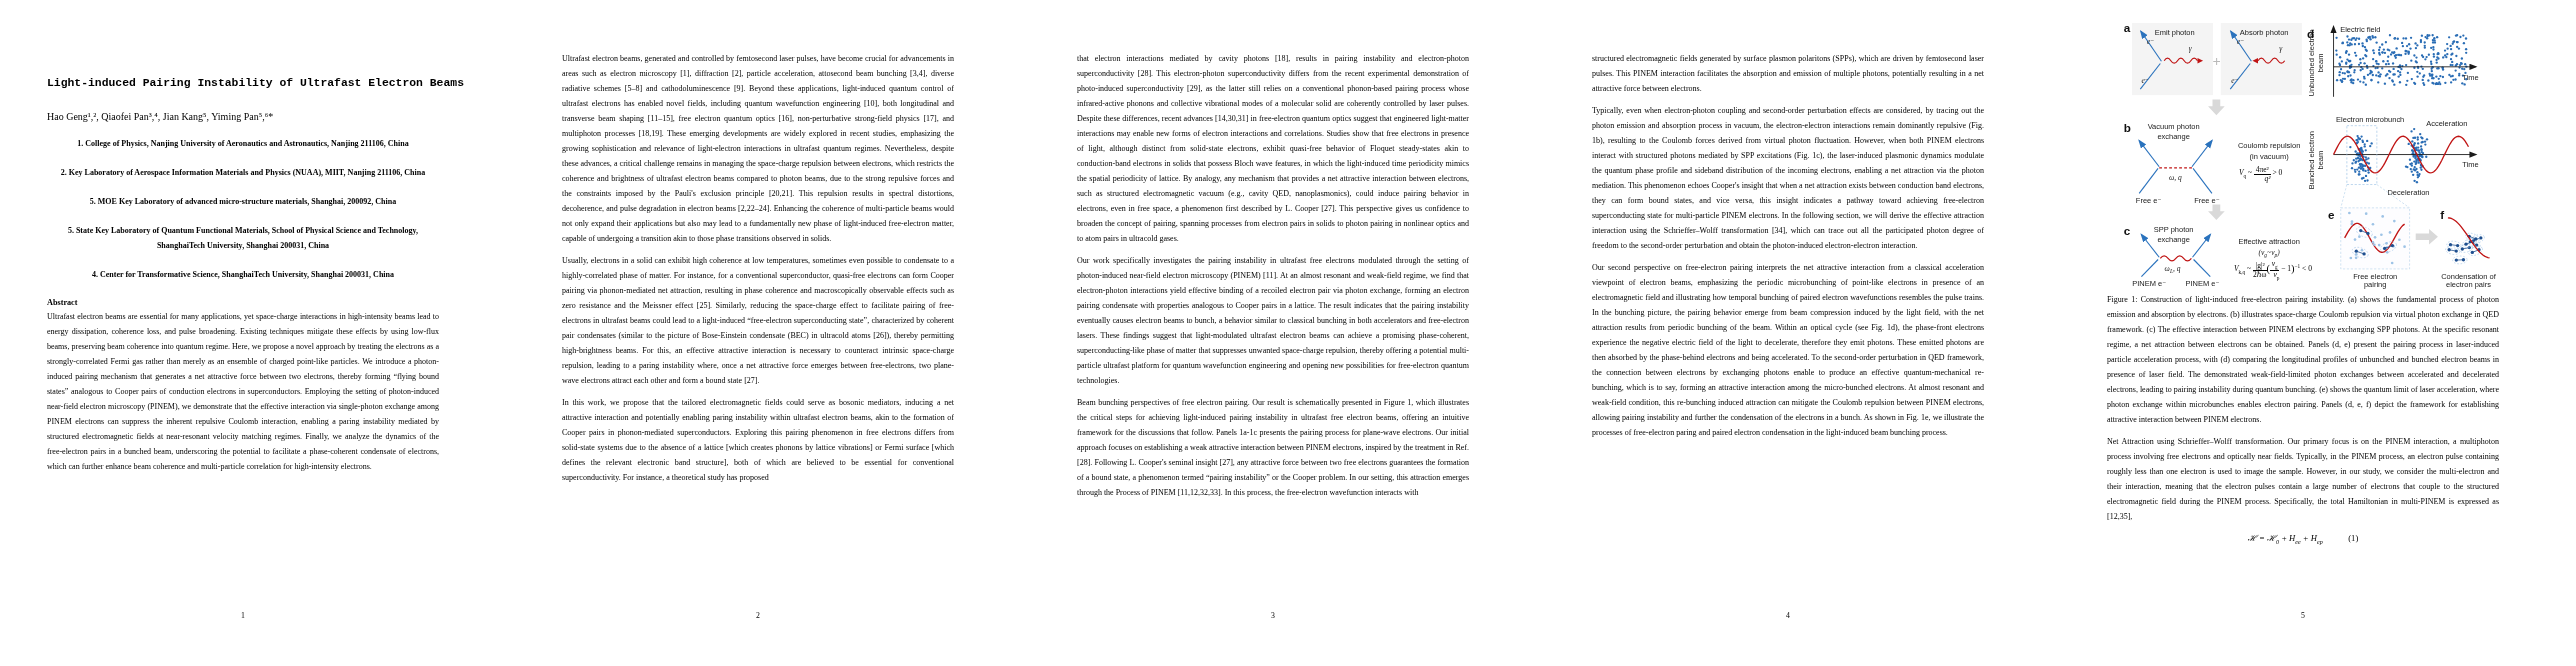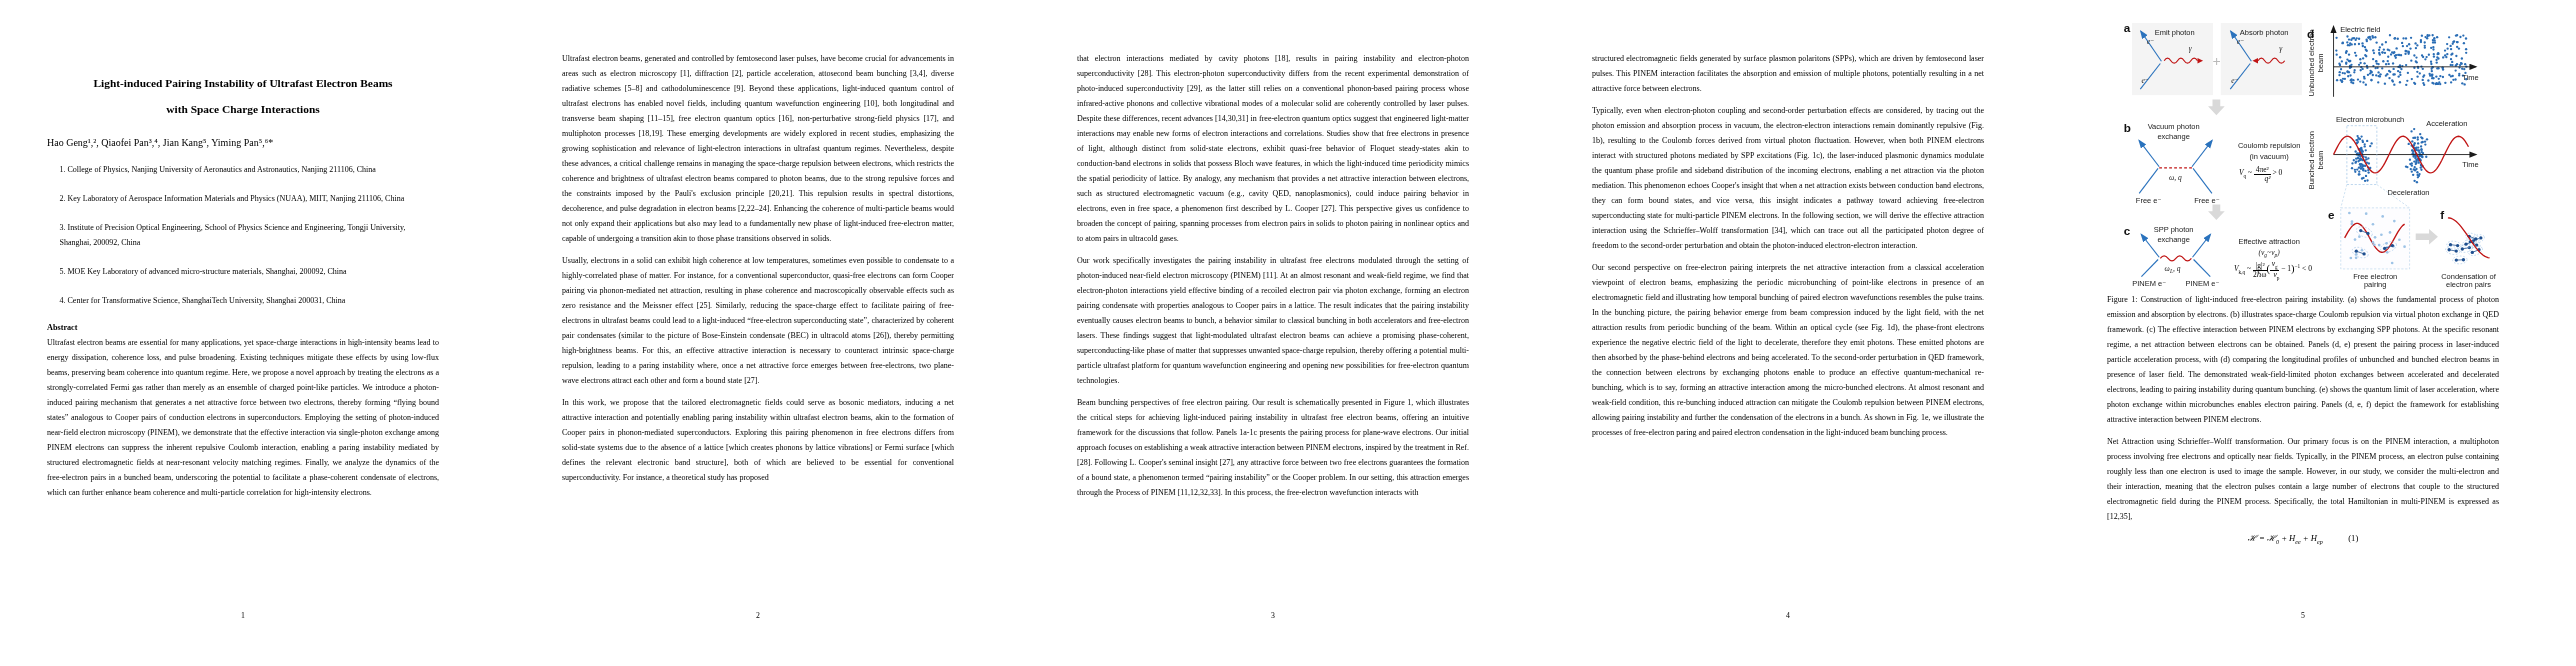--- a/index.html
+++ b/index.html
@@ -3,24 +3,24 @@
 <meta charset="utf-8">
 <style>
   html,body{margin:0;padding:0;background:#ffffff;}
   body{width:2576px;height:667px;position:relative;font-family:"Liberation Serif","DejaVu Serif",serif;color:#000;}
   .canvas{display:flex;width:2576px;height:667px;}
   .page{flex:0 0 515px;width:515px;height:667px;position:relative;background:#fff;overflow:hidden;}
   .col{position:absolute;left:47px;top:0;width:392px;}
   .col.text{top:51px;}
   .body{font-size:8px;line-height:15px;text-align:justify;margin:0 0 7.2px 0;}
   .body b{font-weight:normal;}
-  .title{font-weight:bold;font-size:11.4px;line-height:25.6px;text-align:center;margin:71px 0 0 0;white-space:nowrap;}
+  .title{font-weight:bold;font-size:11.4px;line-height:25.6px;margin:71px 0 0 0;white-space:nowrap;font-family:Liberation Mono, monospace;}
   .authors{text-align:left;font-size:10px;margin:14.5px 0 0 0;}
   .affils{margin-top:12.2px;}
-  .affil{text-align:left;font-size:8px;line-height:15px;width:367px;margin:14px auto;}
+  .affil{text-align:center;font-size:8px;line-height:15px;width:367px;margin:14px auto;font-weight:bold;}
   .abshead{font-weight:bold;font-size:8.2px;margin:15.6px 0 2.8px 0;}
   .pageno{position:absolute;left:47px;top:611px;width:392px;text-align:center;font-size:7.8px;}
   
   .fig{position:relative;width:392px;height:280px;margin-top:9px;}
   .fig svg{position:absolute;left:0;top:0;}
   .fs{font-family:"Liberation Sans","DejaVu Sans",sans-serif;font-size:13.5px;fill:#1a1a1a;}
   .fsi{font-family:"Liberation Serif","DejaVu Serif",serif;font-style:italic;font-size:13.5px;fill:#1a1a1a;}
   .fpl{font-family:"Liberation Sans","DejaVu Sans",sans-serif;font-size:21px;font-weight:bold;fill:#111;}
   .fx{position:absolute;font-size:7.5px;font-family:"Liberation Serif","DejaVu Serif",serif;white-space:nowrap;}
   .fx i{font-style:italic;}
@@ -35,28 +35,27 @@
 </style>
 </head>
 <body>
 
 <div class="canvas">
 
   <div class="page">
     <div class="col">
       <div class="title">
         <div>Light-induced Pairing Instability of Ultrafast Electron Beams</div>
-        <div>with Space Charge Interactions</div>
       </div>
       <p class="authors">Hao Geng¹,², Qiaofei Pan³,⁴, Jian Kang⁵, Yiming Pan⁵,⁶*</p>
       <div class="affils">
           <div class="affil">1.  College of Physics, Nanjing University of Aeronautics and Astronautics, Nanjing 211106, China</div>
           <div class="affil">2.  Key Laboratory of Aerospace Information Materials and Physics (NUAA), MIIT, Nanjing 211106, China</div>
-          <div class="affil">3.  Institute of Precision Optical Engineering, School of Physics Science and Engineering, Tongji University, Shanghai, 200092, China</div>
           <div class="affil">5.  MOE Key Laboratory of advanced micro-structure materials, Shanghai, 200092, China</div>
+          <div class="affil">5.  State Key Laboratory of Quantum Functional Materials, School of Physical Science and Technology, ShanghaiTech University, Shanghai 200031, China</div>
           <div class="affil">4.  Center for Transformative Science, ShanghaiTech University, Shanghai 200031, China</div>
         </div>
       <p class="abshead">Abstract</p>
       <p class="body">Ultrafast electron beams are essential for many applications, yet space-charge interactions in high-intensity beams lead to energy dissipation, coherence loss, and pulse broadening. Existing techniques mitigate these effects by using low-flux beams, preserving beam coherence into quantum regime. Here, we propose a novel approach by treating the electrons as a strongly-correlated Fermi gas rather than merely as an ensemble of charged point-like particles. We introduce a photon-induced pairing mechanism that generates a net attractive force between two electrons, thereby forming “flying bound states” analogous to Cooper pairs of conduction electrons in superconductors. Employing the setting of photon-induced near-field electron microscopy (PINEM), we demonstrate that the effective interaction via single-photon exchange among PINEM electrons can suppress the inherent repulsive Coulomb interaction, enabling a paring instability mediated by structured electromagnetic fields at near-resonant velocity matching regimes. Finally, we analyze the dynamics of the free-electron pairs in a bunched beam, underscoring the potential to facilitate a phase-coherent condensate of electrons, which can further enhance beam coherence and multi-particle correlation for high-intensity electrons.</p>
     </div>
     <div class="pageno">1</div>
   </div>
 
   <div class="page">
     <div class="col text">

